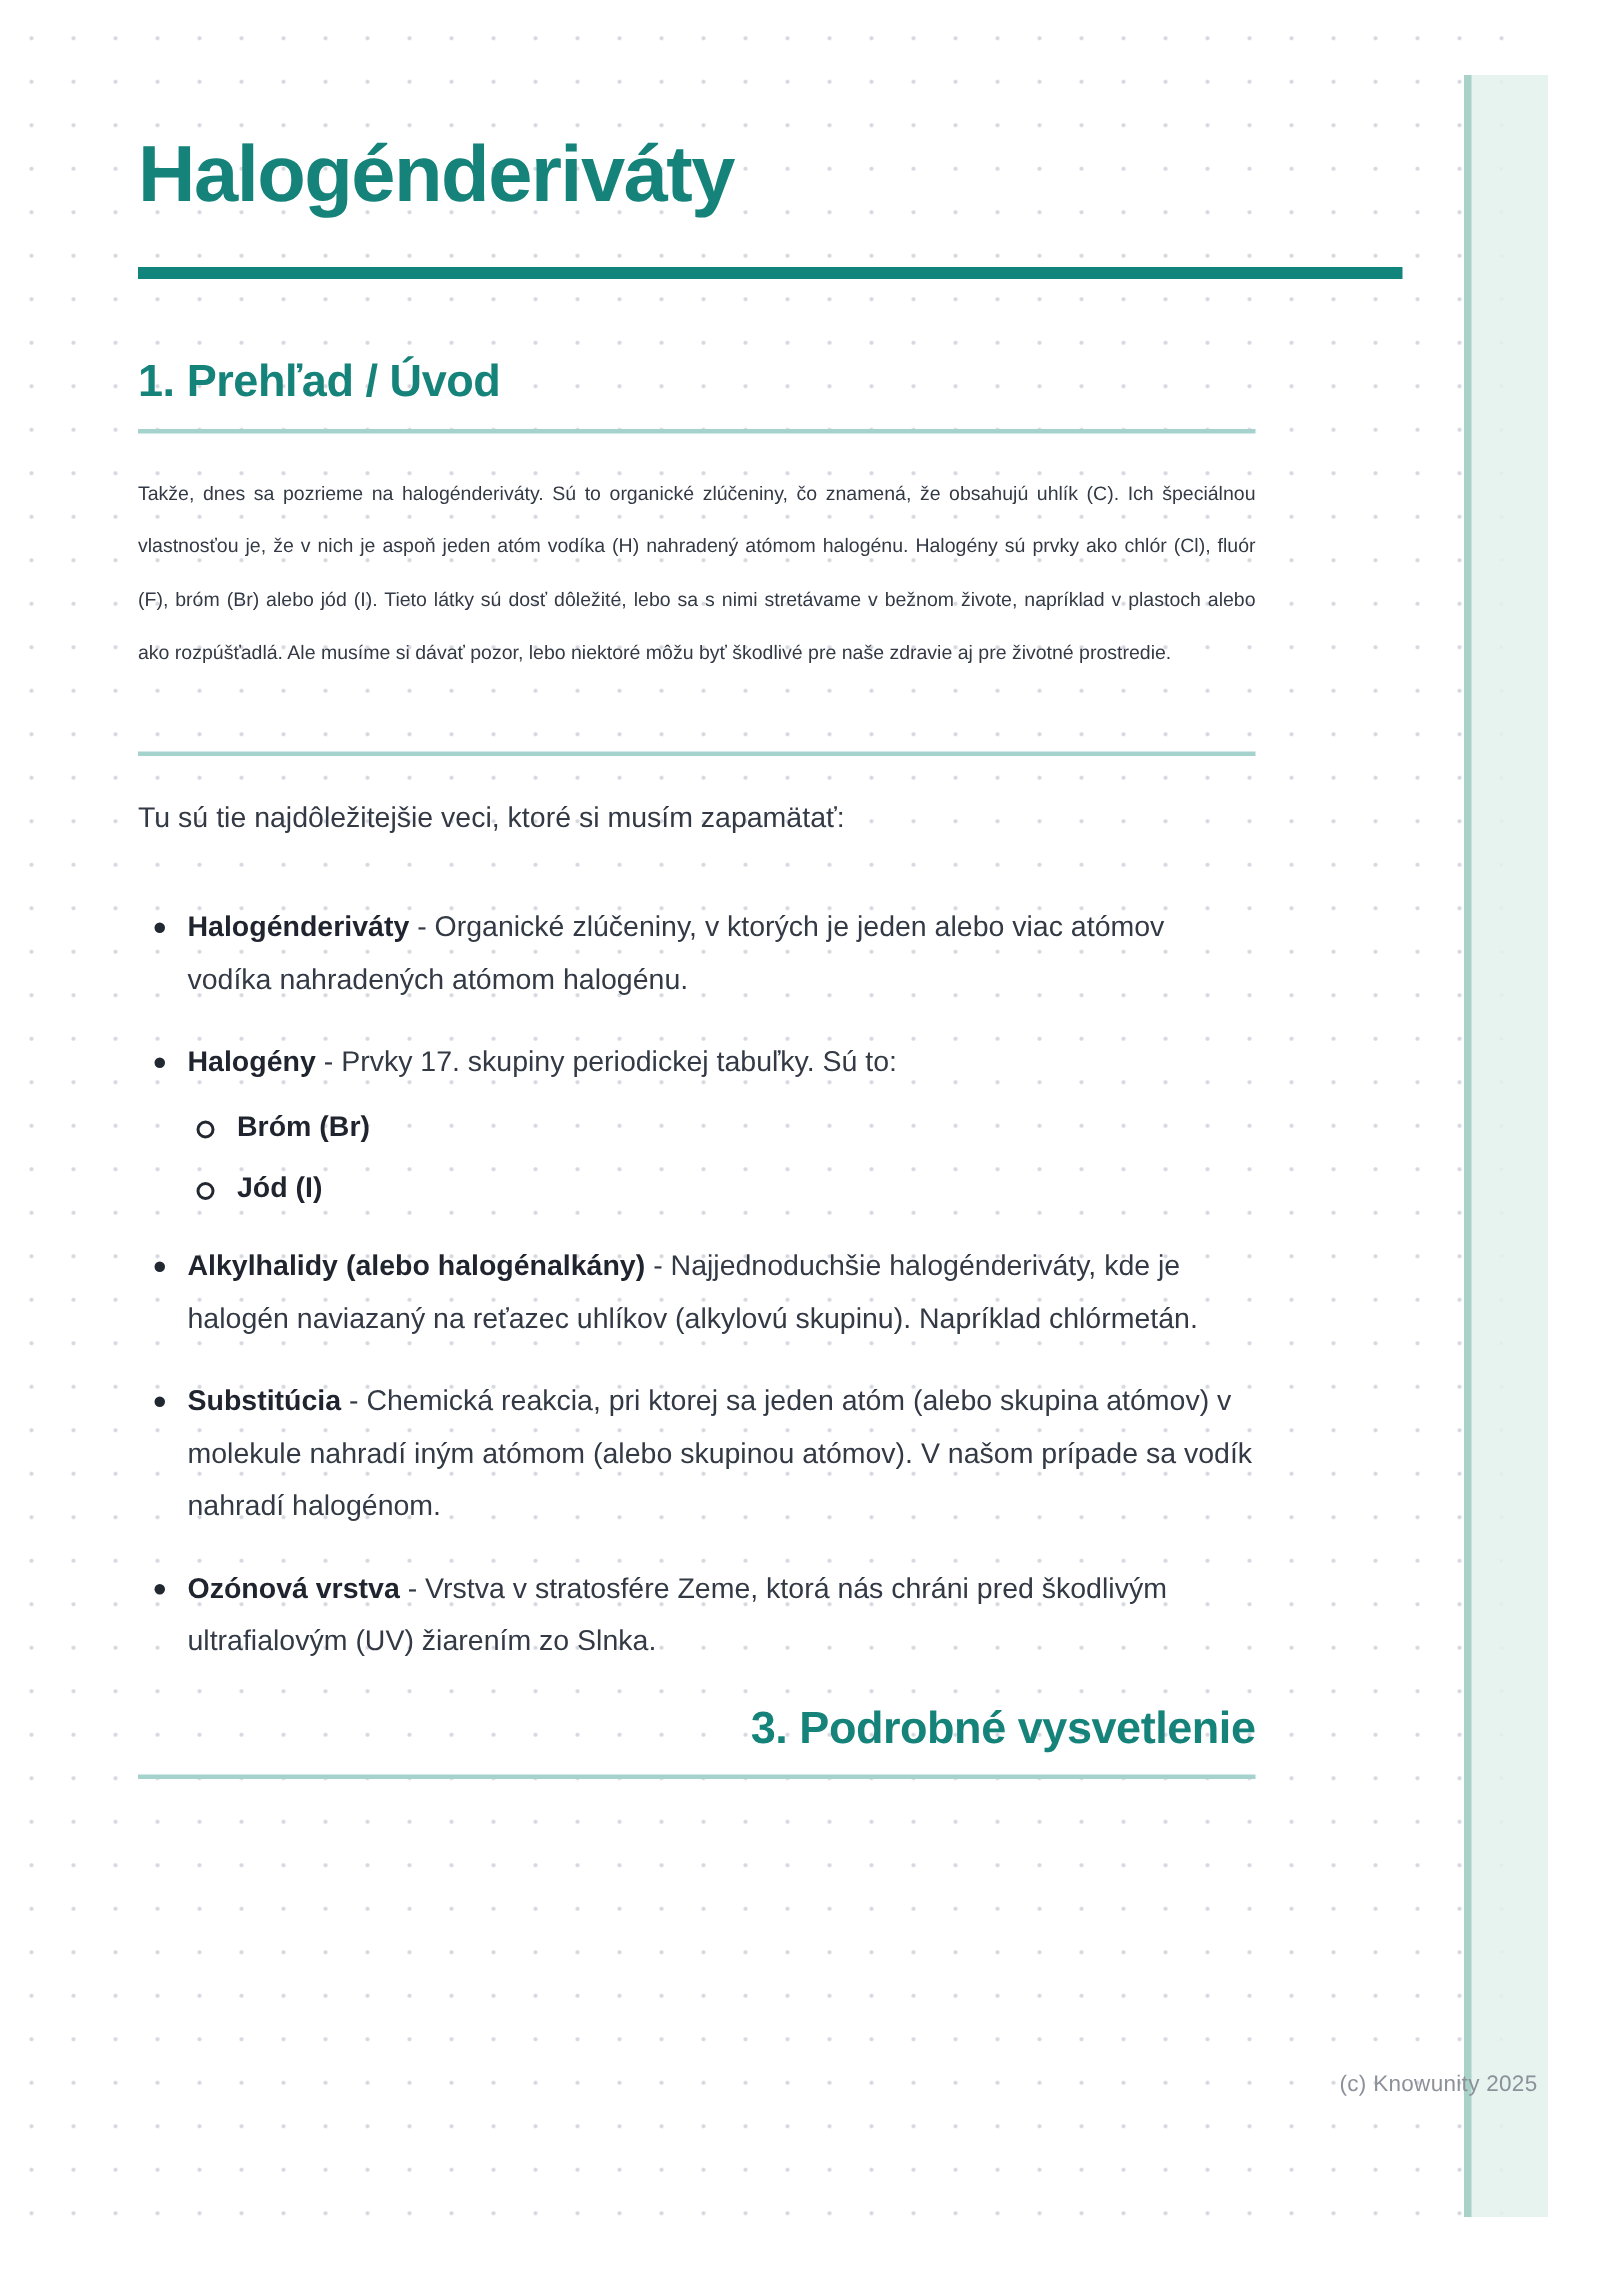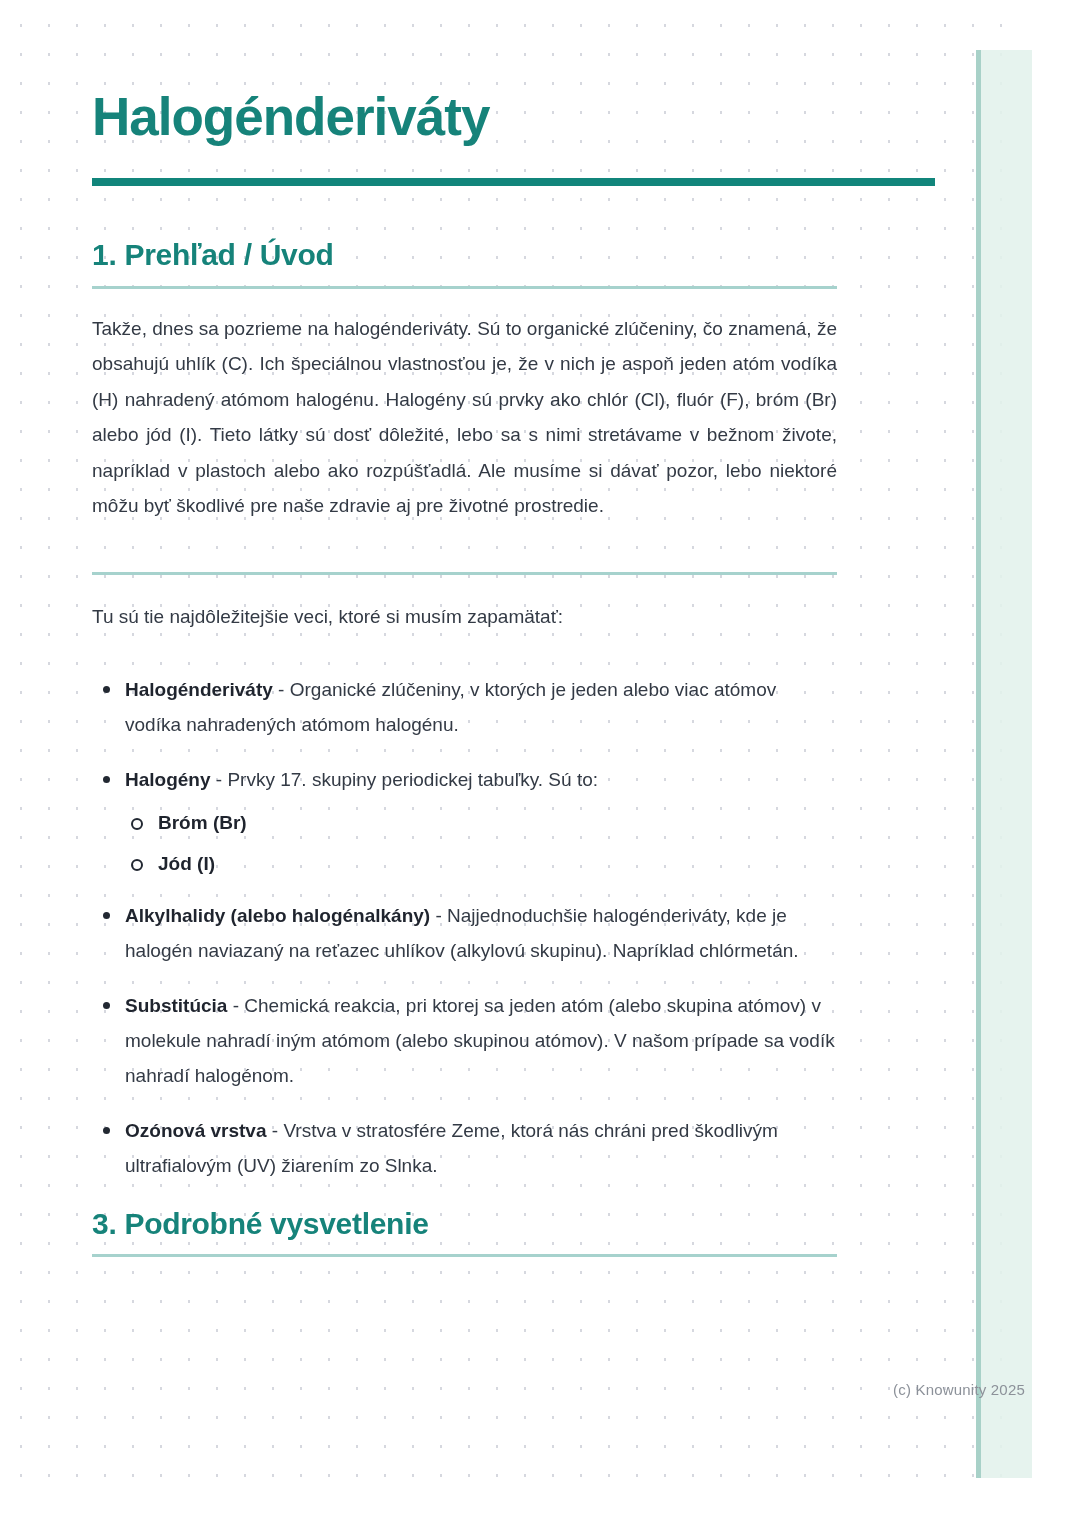--- a/index.html
+++ b/index.html
@@ -68,24 +68,24 @@
     letter-spacing: -0.3px;
     color: #16837a;
   }
   .rule-thin {
     height: 3px;
     background: #a6d2cd;
     margin-top: 13px;
   }
   .sec-1 { margin-top: 52px; }
   .sec-2 { margin-top: 48px; }
-  .sec-3 { margin-top: 24px; }
+  .sec-3 { margin-top: 24px; text-align: right; }
   .para {
     margin: 22px 0 4px;
-    font-size: 19px;
+    font-size: 13px;
     line-height: 35.5px;
     text-align: justify;
     color: #333a45;
   }
   .intro {
     margin: 24px 0 0;
     font-size: 19px;
     line-height: 35px;
     color: #333a45;
   }

